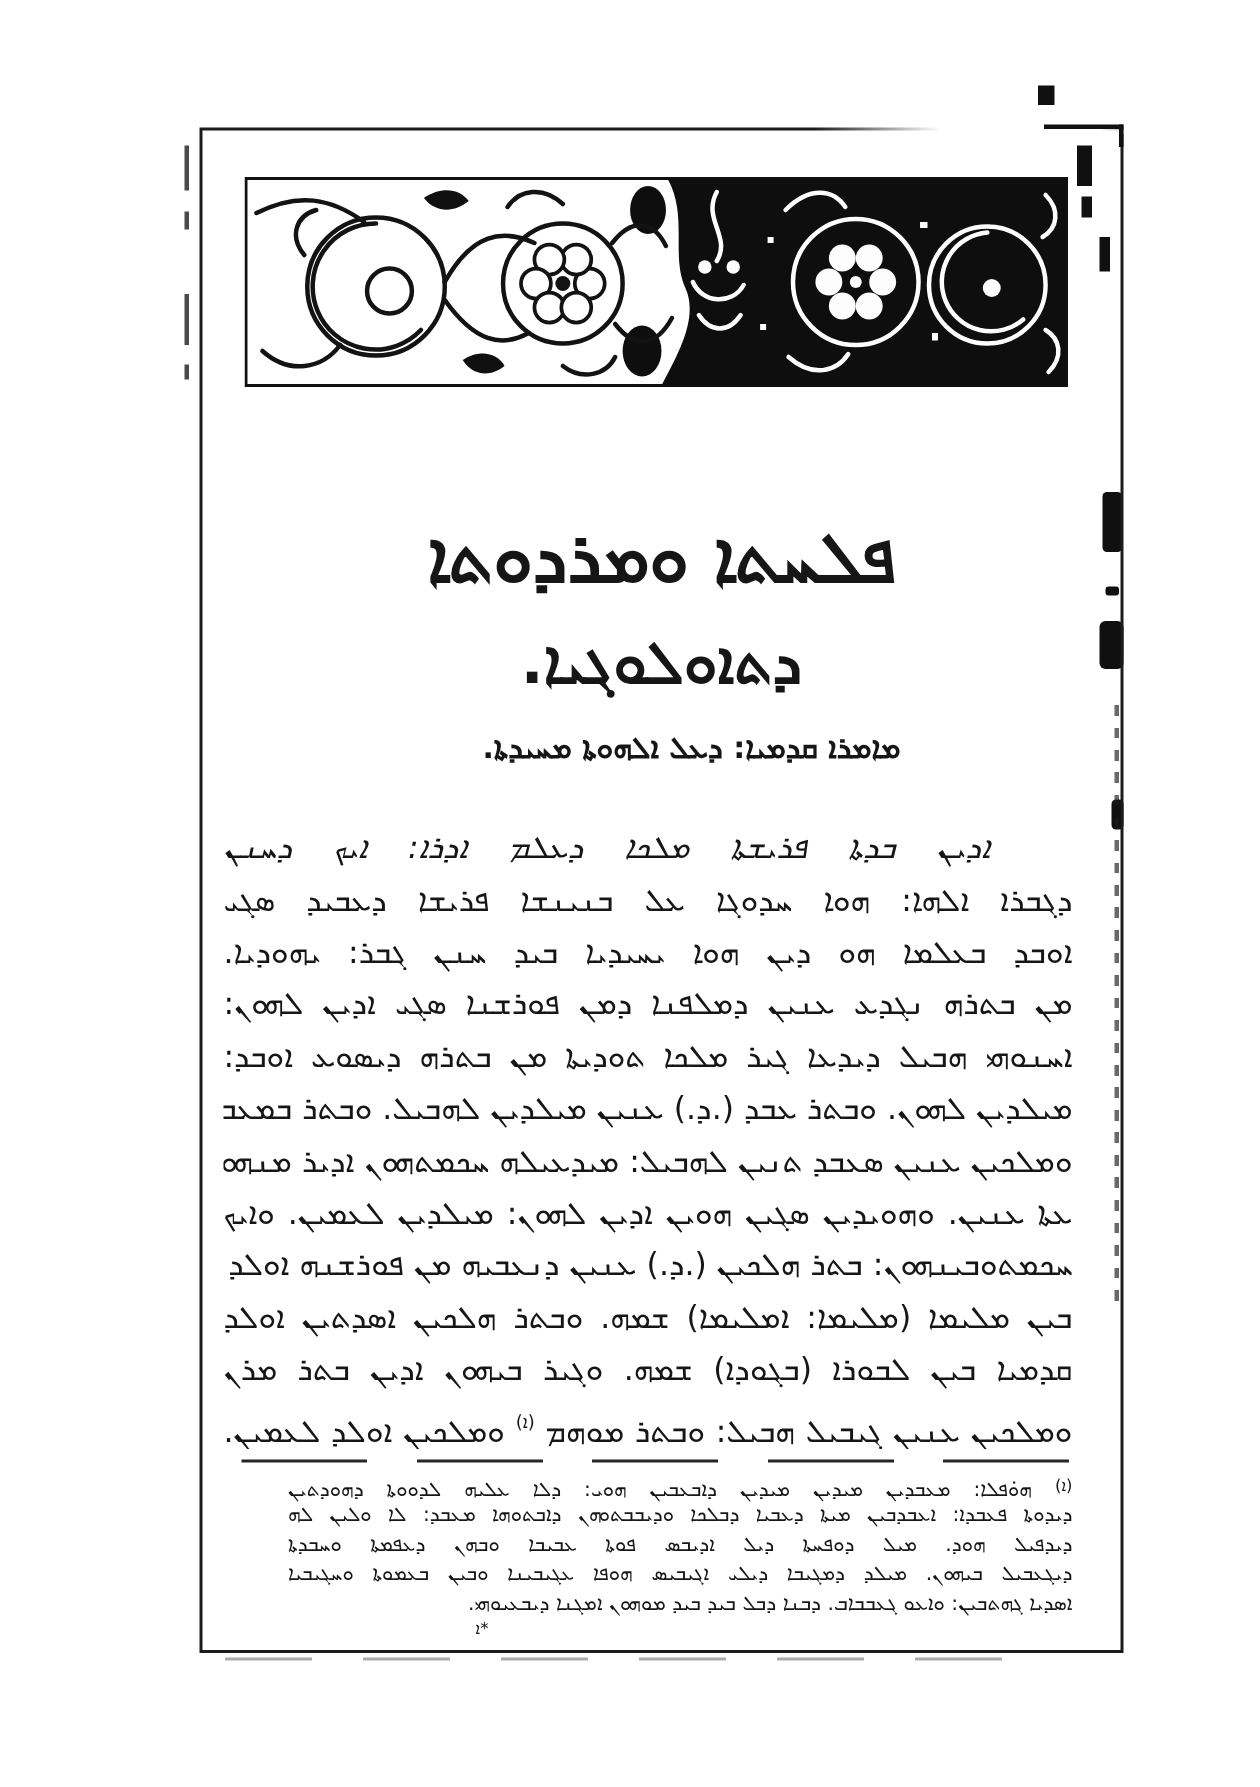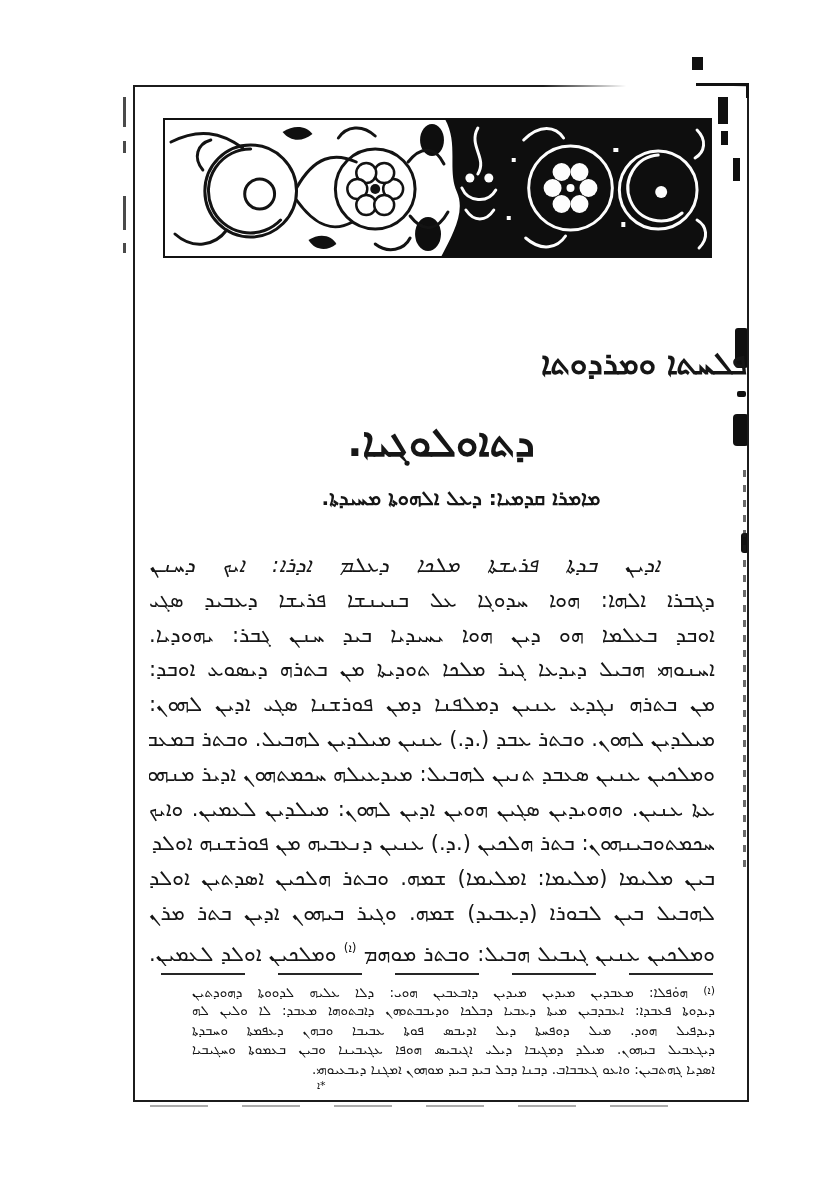--- a/index.html
+++ b/index.html
@@ -17,22 +17,22 @@
     position:absolute;left:408px;top:-4px;width:238px;height:6px;
     background:linear-gradient(90deg,rgba(255,255,255,0),#ffffff 35%,#ffffff 80%,rgba(255,255,255,0));
   }
   .corner-stub{
     position:absolute;right:-2px;top:-4px;width:50px;height:12px;
     border-top:3px solid #111;border-right:3px solid #111;
   }
   
   .ornament{position:absolute;left:28px;top:31px;width:549px;height:140px;display:block;}
   
-  .title1{position:absolute;top:258px;left:0;right:0;text-align:right;
-    font-size:31px;font-weight:bold;letter-spacing:1px;white-space:nowrap;}
+  .title1{position:absolute;top:258px;left:0;right:0;text-align:center;
+    font-size:47px;font-weight:bold;letter-spacing:1px;white-space:nowrap;}
   .title2{position:absolute;top:332px;left:0;right:0;text-align:center;
     font-size:40px;font-weight:bold;letter-spacing:1px;white-space:nowrap;}
   .subtitle{position:absolute;top:399px;left:0;right:0;text-align:center;
     font-size:20px;font-weight:bold;white-space:nowrap;padding-left:40px;}
   
   .body-block{position:absolute;top:461px;left:14px;width:566px;font-size:21px;}
   .bl{height:34.8px;line-height:34.8px;text-align:justify;text-align-last:justify;
       overflow:hidden;white-space:nowrap;}
   .bl.first{padding-right:55px;font-style:italic;}
   .bmark{font-size:12px;vertical-align:9px;}
@@ -147,28 +147,28 @@
   </svg>
 
   <div class="title1" dir="rtl">ܦܠܚܬܐ ܘܡܪܕܘܬܐ</div>
   <div class="title2" dir="rtl">ܕܬܐܘܠܘܓܝܐ.</div>
   <div class="subtitle" dir="rtl">ܡܐܡܪܐ ܩܕܡܝܐ: ܕܥܠ ܐܠܗܘܬܐ ܡܚܝܕܬܐ.</div>
 
   <div class="body-block" dir="rtl">
     <div class="bl first">ܐܕܝܢ ܒܕܬܐ ܦܪܝܫܬܐ ܡܠܟܐ ܕܥܠܡ ܐܕܪܐ: ܐܝܟ ܕܚܢܢ</div>
     <div class="bl">ܕܓܒܪܐ ܐܠܗܐ: ܗܘܐ ܚܕܘܓܐ ܥܠ ܒܢܝܢܫܐ ܦܪܝܫܐ ܕܥܒܝܕ ܣܓܝ</div>
     <div class="bl">ܐܘܒܕ ܒܥܠܡܐ ܗܘ ܕܝܢ ܗܘܐ ܝܚܝܕܝܐ ܒܝܕ ܚܢܢ ܓܒܪ: ܝܗܘܕܝܐ.</div>
+    <div class="bl">ܡܢ ܒܬܪܗ ܢܓܕܥ ܥܢܝܢ ܕܡܠܦܢܐ ܕܡܢ ܦܘܪܫܢܐ ܣܓܝ ܐܕܝܢ ܠܗܘܢ:</div>
     <div class="bl">ܐܚܢܘܗܝ ܗܒܝܠ ܕܝܕܥܐ ܓܝܪ ܡܠܟܐ ܬܘܕܝܬܐ ܡܢ ܒܬܪܗ ܕܝܣܘܥ ܐܘܒܕ:</div>
-    <div class="bl">ܡܢ ܒܬܪܗ ܢܓܕܥ ܥܢܝܢ ܕܡܠܦܢܐ ܕܡܢ ܦܘܪܫܢܐ ܣܓܝ ܐܕܝܢ ܠܗܘܢ:</div>
     <div class="bl">ܡܝܠܕܝܢ ܠܗܘܢ. ܘܒܬܪ ܥܒܕ (.ܕ.) ܥܢܝܢ ܡܝܠܕܝܢ ܠܗܒܝܠ. ܘܒܬܪ ܒܡܥܒܝܢ</div>
     <div class="bl">ܘܡܠܟܝܢ ܥܢܝܢ ܣܥܒܕ ܬܢܝܢ ܠܗܒܝܠ: ܡܝܕܥܝܠܗ ܚܟܡܬܗܘܢ ܐܕܝܪ ܡܢܗܘܢ</div>
     <div class="bl">ܥܬܐ ܥܢܝܢ. ܘܗܘܝܕܝܢ ܣܓܝܢ ܗܘܝܢ ܐܕܝܢ ܠܗܘܢ: ܡܝܠܕܝܢ ܠܥܡܝܢ. ܘܐܝܟ</div>
     <div class="bl">ܚܟܡܬܘܒܝܢܗܘܢ: ܒܬܪ ܗܠܟܝܢ (.ܕ.) ܥܢܝܢ ܕܢܥܒܝܗ ܡܢ ܦܘܪܫܢܗ ܐܘܠܕ ܠܗܘܢ</div>
     <div class="bl">ܒܝܢ ܡܠܝܡܐ (ܡܠܝܡܐ: ܐܡܠܝܡܐ) ܫܡܗ. ܘܒܬܪ ܗܠܟܝܢ ܐܣܕܬܝܢ ܐܘܠܕ</div>
-    <div class="bl">ܠܗܒܝܠ ܒܝܢ ܠܒܘܪܐ (ܕܥܒܝܕ) ܫܡܗ. ܘܓܝܪ ܒܝܗܘܢ ܐܕܝܢ ܒܬܪ ܡܪܢ</div>
+    <div class="bl">ܩܕܡܝܐ ܒܝܢ ܠܒܘܪܐ (ܒܓܘܕܐ) ܫܡܗ. ܘܓܝܪ ܒܝܗܘܢ ܐܕܝܢ ܒܬܪ ܡܪܢ</div>
     <div class="bl">
       <span>ܘܡܠܟܝܢ ܥܢܝܢ ܓܝܒܝܠ ܗܒܝܠ: ܘܒܬܪ ܡܘܗܡ</span>
       <span class="bmark">(ܐ)</span>
       <span>ܘܡܠܟܝܢ ܐܘܠܕ ܠܥܡܝܢ.</span>
     </div>
   </div>
 
   <div class="fnrule"></div>
   <div class="footnote" dir="rtl">
     <div class="fl">

